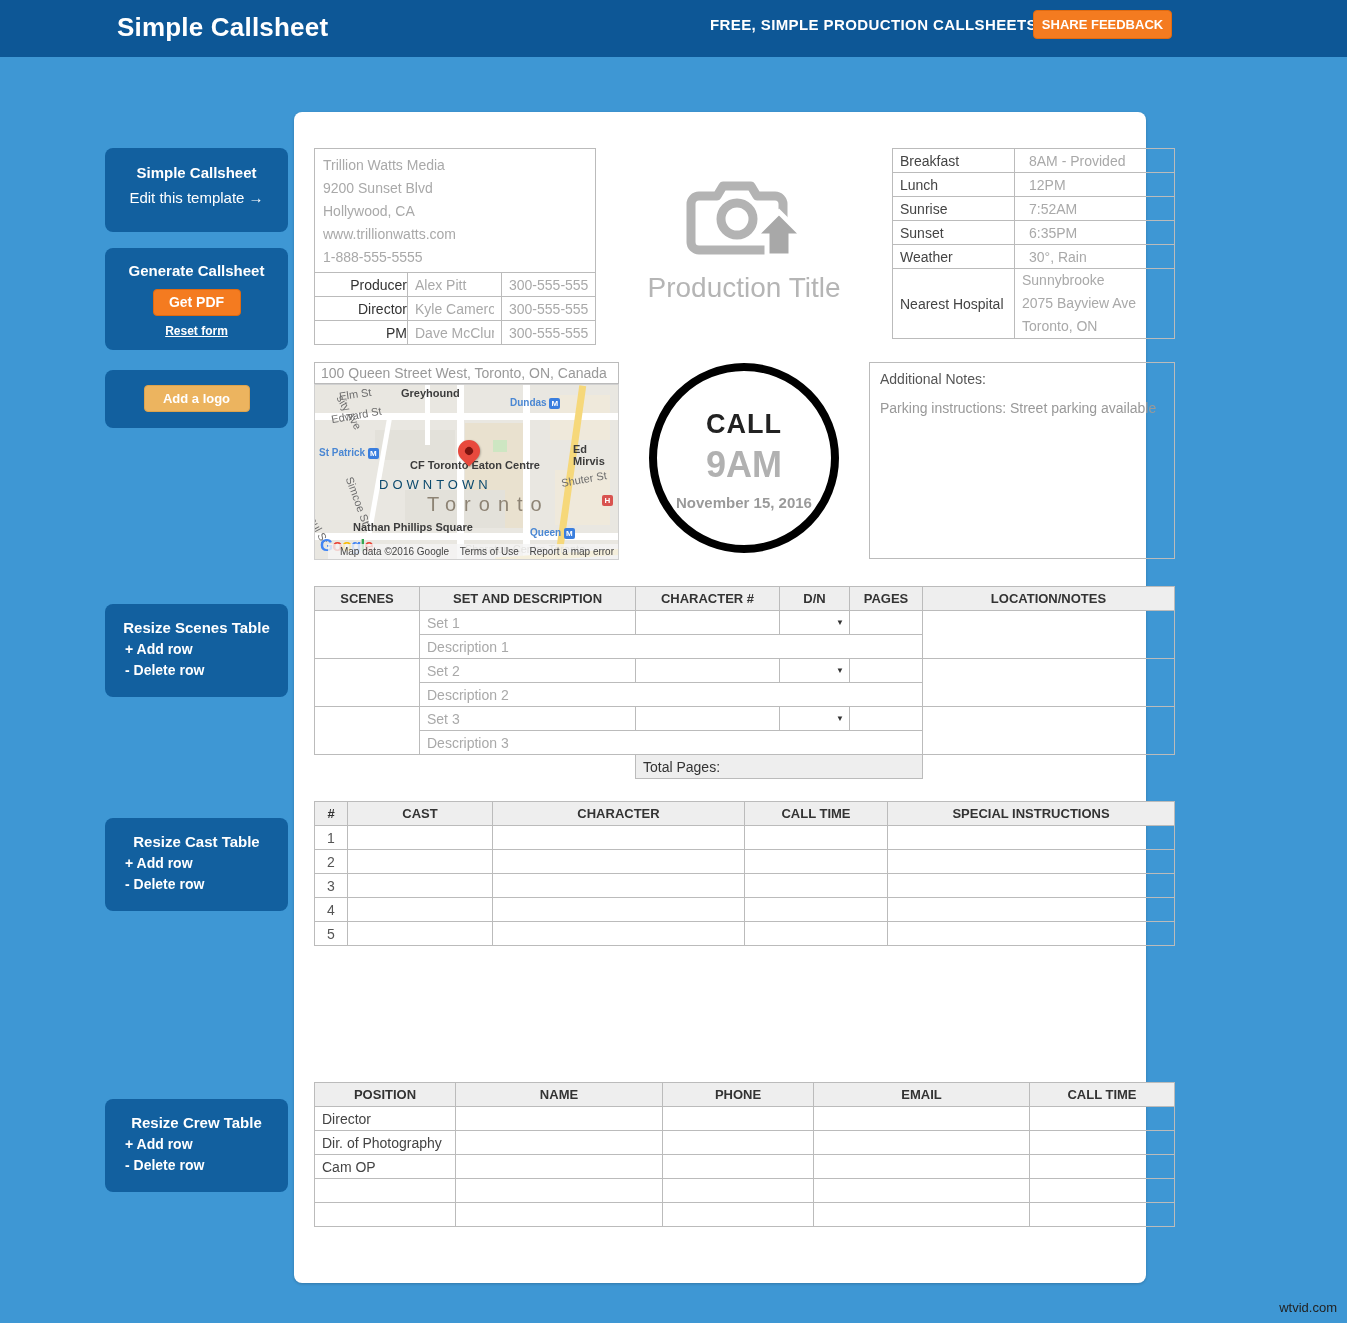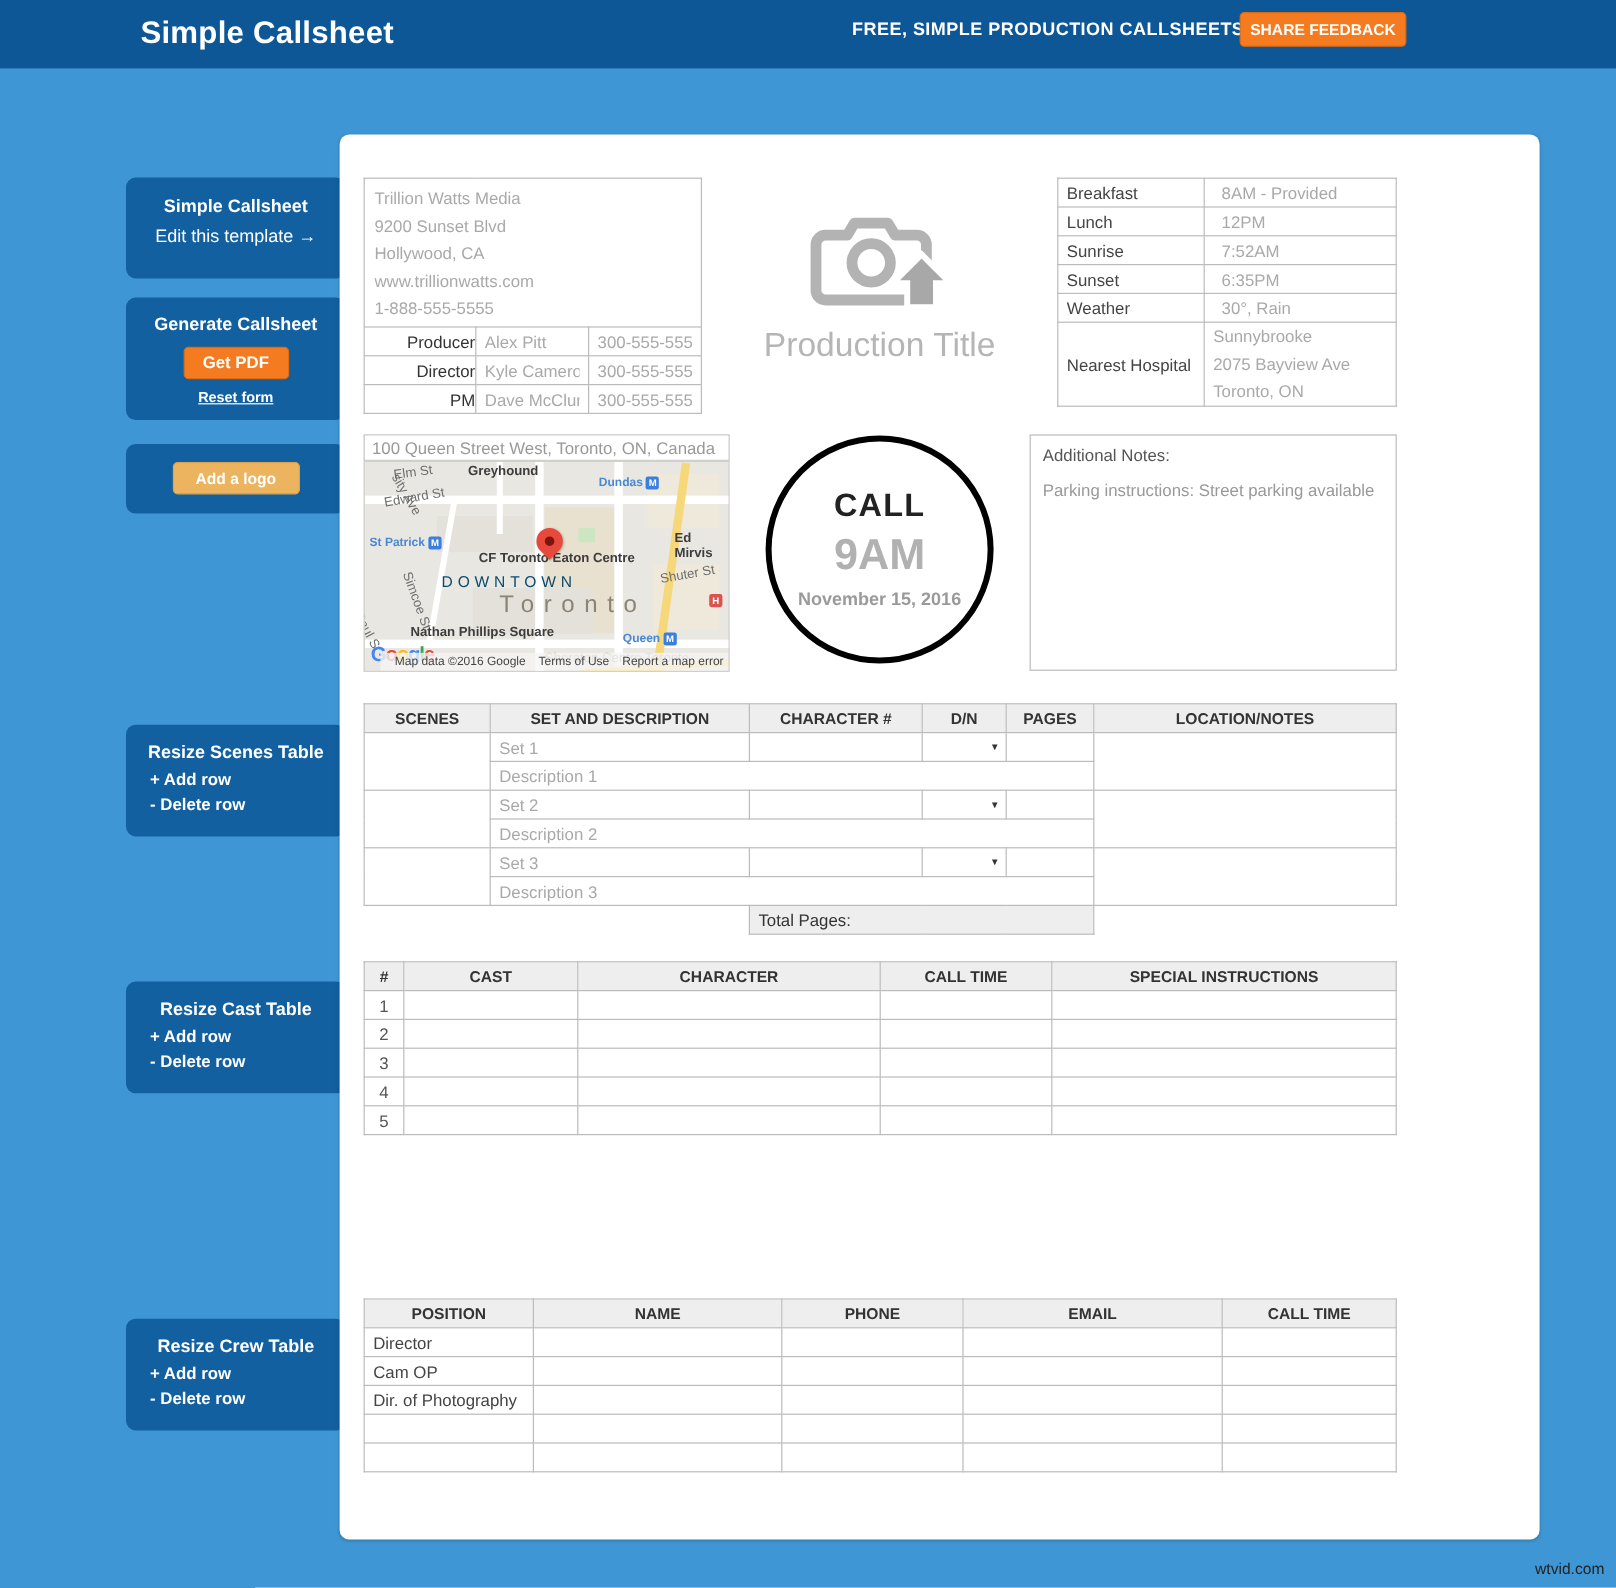--- a/index.html
+++ b/index.html
@@ -28,21 +28,21 @@
   .panel-logo { top:370px; height:58px; }
   .logo-btn { display:block; margin:15px auto 0; width:106px; height:27px; background:#ecb45f; border:1px solid #dda34d; border-radius:4px; color:#fff; font-size:13px; font-weight:bold; text-align:center; line-height:25px; cursor:pointer; }
   .panel-resize { height:93px; padding-top:15px; }
   .panel-resize-scenes { top:604px; }
   .panel-resize-cast { top:818px; }
   .panel-resize-crew { top:1099px; }
   .rowlink { margin:5px 0 0 20px; font-size:14px; font-weight:bold; cursor:pointer; }
   .rowlink:first-of-type { margin-top:10px; }
 
   
-  .card { position:absolute; left:283px; top:112px; width:1000px; height:1171px; background:#fff; border-radius:8px; box-shadow:0 1px 3px rgba(0,0,0,0.2); }
+  .card { position:absolute; left:294px; top:112px; width:852px; height:1171px; background:#fff; border-radius:8px; box-shadow:0 1px 3px rgba(0,0,0,0.2); }
 
   table { border-collapse:collapse; table-layout:fixed; }
   td, th { border:1px solid #bbb; font-size:14px; overflow:hidden; white-space:nowrap; }
   .hdr td { background:#eee; color:#333; font-weight:bold; text-align:center; font-size:13px; height:22px; }
 
   input.cellinput { width:100%; height:100%; border:none; outline:none; background:transparent; font-family:"Liberation Sans",sans-serif; font-size:14px; color:#555; padding:0 7px; }
   input.cellinput::placeholder { color:#a9a9a9; opacity:1; }
   textarea.cellarea { width:100%; height:100%; border:none; outline:none; resize:none; background:transparent; font-family:"Liberation Sans",sans-serif; font-size:14px; color:#555; padding:4px 7px; }
 
   
@@ -82,21 +82,21 @@
   .downtown { letter-spacing:4px; font-size:13px; color:#0c4a6e; }
   .bigcity { letter-spacing:8px; font-size:20px; color:#8d8374; }
   .pin { position:absolute; left:143px; top:55px; width:22px; height:22px; background:#e8493d; border-radius:50% 50% 50% 0; transform:rotate(-45deg); box-shadow:0 1px 2px rgba(0,0,0,.3); }
   .pin:after { content:""; position:absolute; left:7px; top:7px; width:8px; height:8px; background:#7c1410; border-radius:50%; }
   .glogo { position:absolute; left:5px; bottom:3px; font-size:17px; font-weight:bold; letter-spacing:-1px; }
   .glogo span { display:inline-block; }
   .attrib { position:absolute; right:0; bottom:0; background:rgba(245,245,245,.8); font-size:10px; color:#444; padding:2px 4px; }
   .attrib span { margin-left:8px; }
 
   
-  .call-circle { position:absolute; left:355px; top:251px; width:190px; height:190px; border:5px solid #000000; border-radius:50%; background:#fff; text-align:center; }
+  .call-circle { position:absolute; left:355px; top:251px; width:190px; height:190px; border:8px solid #000000; border-radius:50%; background:#fff; text-align:center; }
   .call-label { margin-top:38px; font-size:27px; font-weight:bold; color:#222; letter-spacing:1px; }
   .call-time { font-size:36px; font-weight:bold; color:#b1b1b1; line-height:50px; }
   .call-date { font-size:15px; font-weight:bold; color:#9a9a9a; margin-top:4px; }
 
   
   .notes-box { position:absolute; left:575px; top:250px; width:306px; height:197px; border:1px solid #bbb; padding:8px 10px; }
   .notes-title { font-size:14px; color:#555; }
   .notes-body { font-size:14px; color:#999; margin-top:13px; }
 
   
@@ -453,28 +453,28 @@
       <td>CALL TIME</td>
     </tr>
     <tr>
       <td><input class="cellinput" style="color: rgb(68, 68, 68);" value="Director"></td>
       <td><input class="cellinput" style=""></td>
       <td><input class="cellinput" style=""></td>
       <td><input class="cellinput" style=""></td>
       <td><input class="cellinput" style=""></td>
     </tr>
     <tr>
+      <td><input class="cellinput" style="color: rgb(68, 68, 68);" value="Dir. of Photography"></td>
+      <td><input class="cellinput" style=""></td>
+      <td><input class="cellinput" style=""></td>
+      <td><input class="cellinput" style=""></td>
+      <td><input class="cellinput" style=""></td>
+    </tr>
+    <tr>
       <td><input class="cellinput" style="color: rgb(68, 68, 68);" value="Cam OP"></td>
-      <td><input class="cellinput" style=""></td>
-      <td><input class="cellinput" style=""></td>
-      <td><input class="cellinput" style=""></td>
-      <td><input class="cellinput" style=""></td>
-    </tr>
-    <tr>
-      <td><input class="cellinput" style="color: rgb(68, 68, 68);" value="Dir. of Photography"></td>
       <td><input class="cellinput" style=""></td>
       <td><input class="cellinput" style=""></td>
       <td><input class="cellinput" style=""></td>
       <td><input class="cellinput" style=""></td>
     </tr>
     <tr>
       <td><input class="cellinput" style=""></td>
       <td><input class="cellinput" style=""></td>
       <td><input class="cellinput" style=""></td>
       <td><input class="cellinput" style=""></td>

